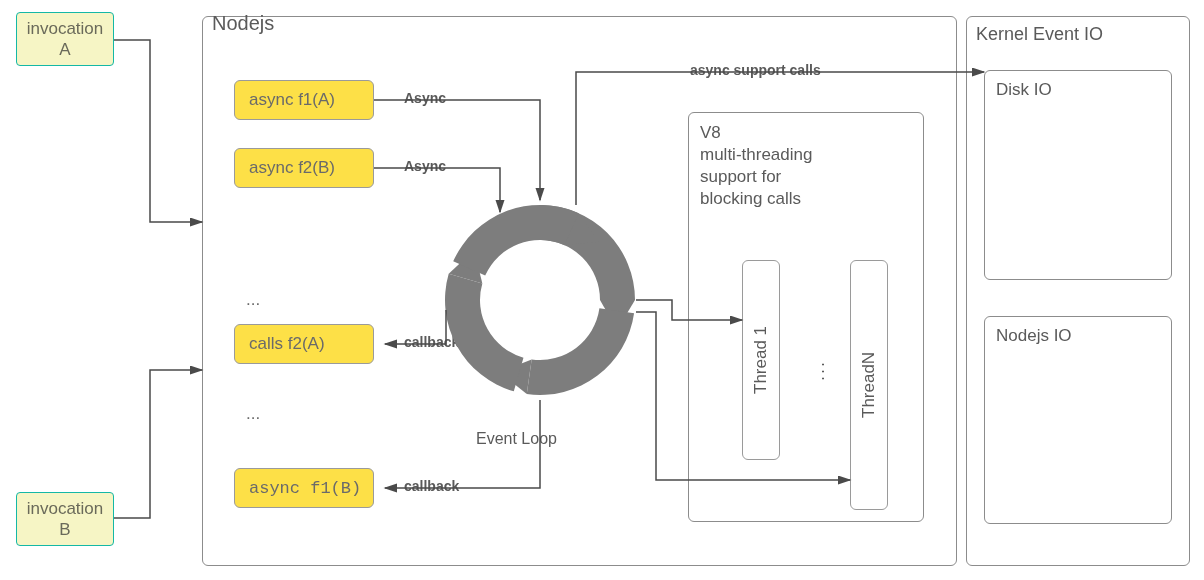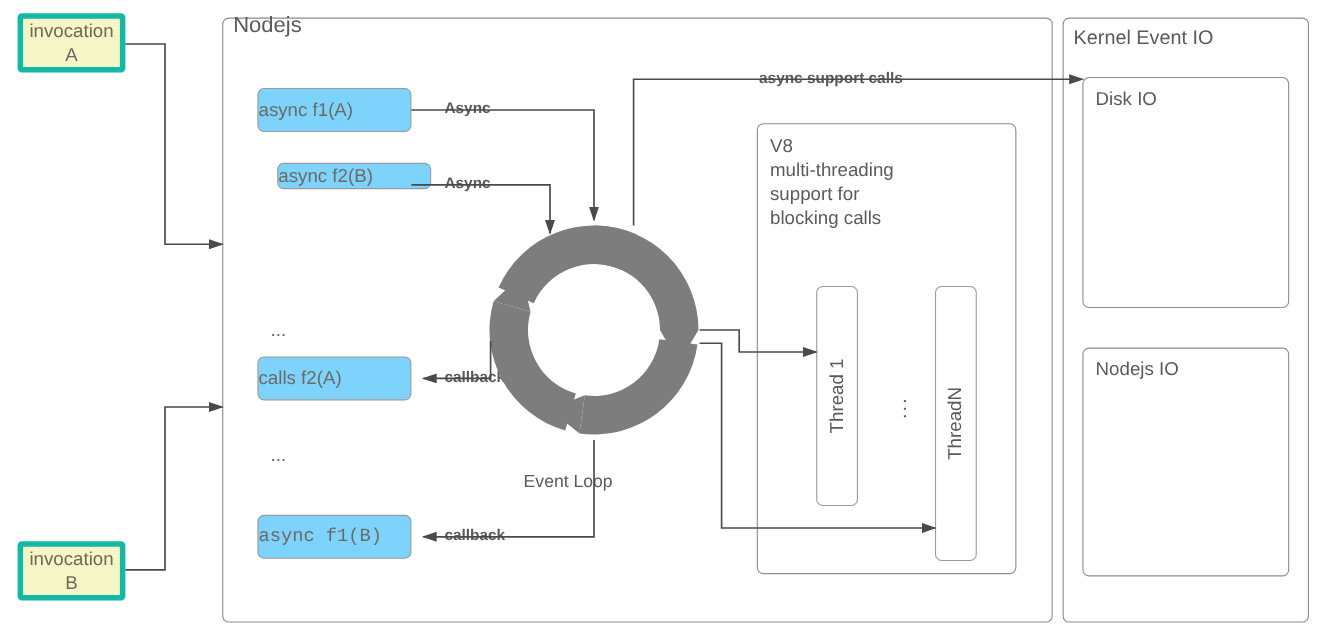--- a/index.html
+++ b/index.html
@@ -18,38 +18,38 @@
     border-radius: 6px;
     background: #ffffff;
   }
   .label {
     position: absolute;
     font-size: 17px;
     color: #5a5a5a;
   }
   .yellow-box {
     background: #f6f5c5;
-    border: 5px solid #14b8a6;
+    border: 1px solid #14b8a6;
     border-radius: 4px;
     text-align: center;
     display: flex;
     align-items: center;
     justify-content: center;
     flex-direction: column;
     font-size: 17px;
     color: #6a6a5a;
     line-height: 1.25;
   }
   .fn-box {
     border: 1px solid #9a9a9a;
     border-radius: 6px;
-    background: #7dd3fc;
+    background: #fde047;
     display: flex;
     align-items: center;
-    padding-left: 0;
+    padding-left: 14px;
     font-size: 17px;
     color: #6a6a6a;
   }
   .ellipsis {
     position: absolute;
     font-size: 17px;
     color: #6a6a6a;
   }
   .vtext {
     writing-mode: vertical-rl;
@@ -119,21 +119,21 @@
 
 <div class="thread-box" style="left:850px; top:260px; width:38px; height:250px;">
   <div class="vtext" style="width:100%; height:100%;">ThreadN</div>
 </div>
 
 <div class="label vtext" style="left:806px; top:340px; width:24px; height:60px; font-size:18px; letter-spacing:2px;">...</div>
 
 <div class="box fn-box" style="left:234px; top:80px; width:140px; height:40px;">
   <span>async f1(A)</span>
 </div>
-<div class="box fn-box" style="left:252px; top:148px; width:140px; height:24px;align-items:center;">
+<div class="box fn-box" style="left:234px; top:148px; width:140px; height:40px;align-items:center;">
   <span>async f2(B)</span>
 </div>
 
 <div class="ellipsis" style="left:246px; top:290px;">...</div>
 
 <div class="box fn-box" style="left:234px; top:324px; width:140px; height:40px;">
   <span>calls f2(A)</span>
 </div>
 
 <div class="ellipsis" style="left:246px; top:404px;">...</div>

